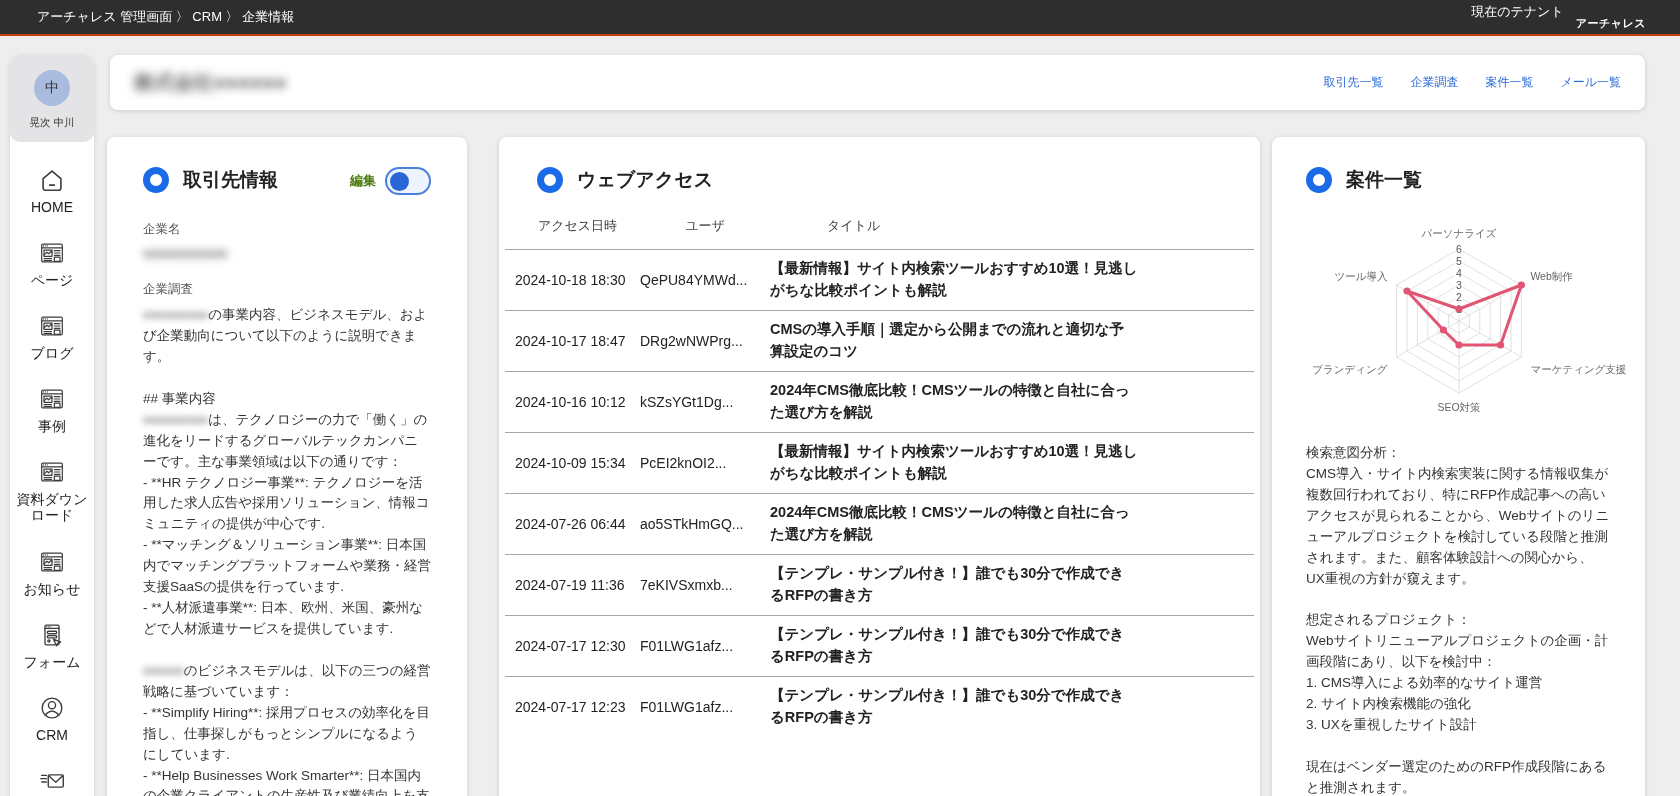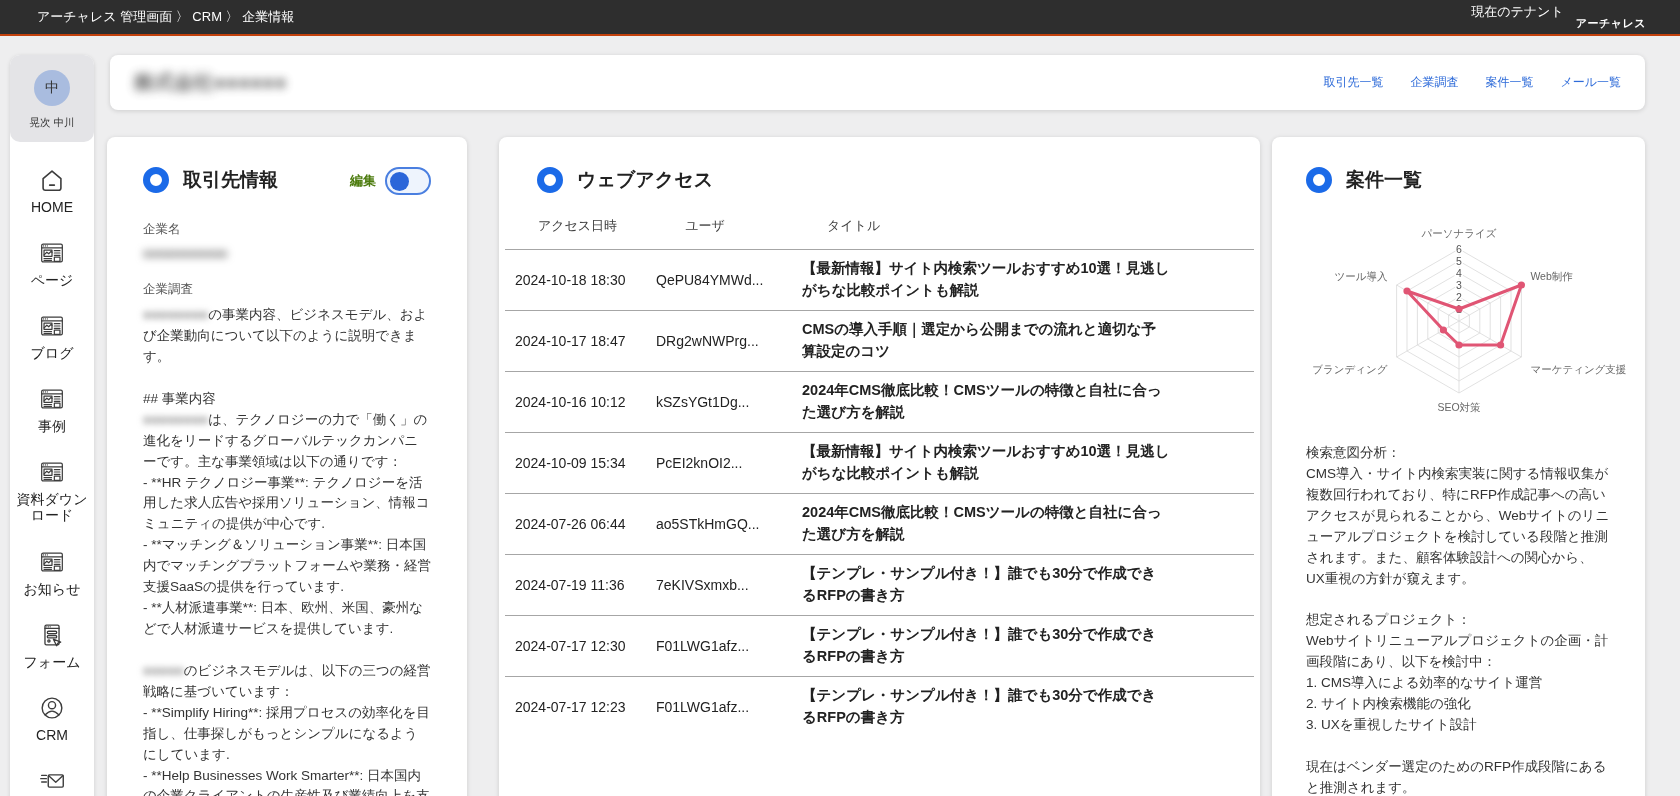--- a/index.html
+++ b/index.html
@@ -53,21 +53,21 @@
   .tline{min-height:21px;}
   .tgap{height:21px;}
   .bseg{filter:blur(3.5px);color:#777;}
   
   .card-webaccess{left:499px;top:137px;width:761px;height:700px;padding:30px 0 0;}
   .wa-head{margin:0 0 24px 38px;}
   .wa-grid{display:grid;grid-template-columns:125px 130px 1fr;align-items:center;}
   .wa-cols{margin:0 30px 14px 16px;font-size:13px;color:#404040;}
   .wa-cols .wc1,.wa-cols .wc2{text-align:center;}
   .wa-cols .wc3{padding-left:57px;}
-  .wa-row{border-top:1px solid #a6a6a6;margin:0 6px;padding:8px 24px 8px 10px;min-height:44px;cursor:pointer;gap:16px;}
+  .wa-row{border-top:1px solid #a6a6a6;margin:0 6px;padding:8px 24px 8px 10px;min-height:44px;cursor:pointer;}
   .wa-date,.wa-user{font-size:14px;color:#222;}
   .wa-title{font-size:14.5px;color:#222;line-height:1.5;max-width:368px;font-weight:bold;}
   
   .card-interest{left:1272px;top:137px;width:373px;height:700px;padding:30px 34px;}
   .card-interest .card-head{margin-bottom:10px;}
   #radar{width:340px;margin:4px 0 0 -17px;}
   .analysis{white-space:pre-line;font-size:13.5px;line-height:1.55;color:#333;margin-top:14px;}
 </style>
 </head>
 <body>

